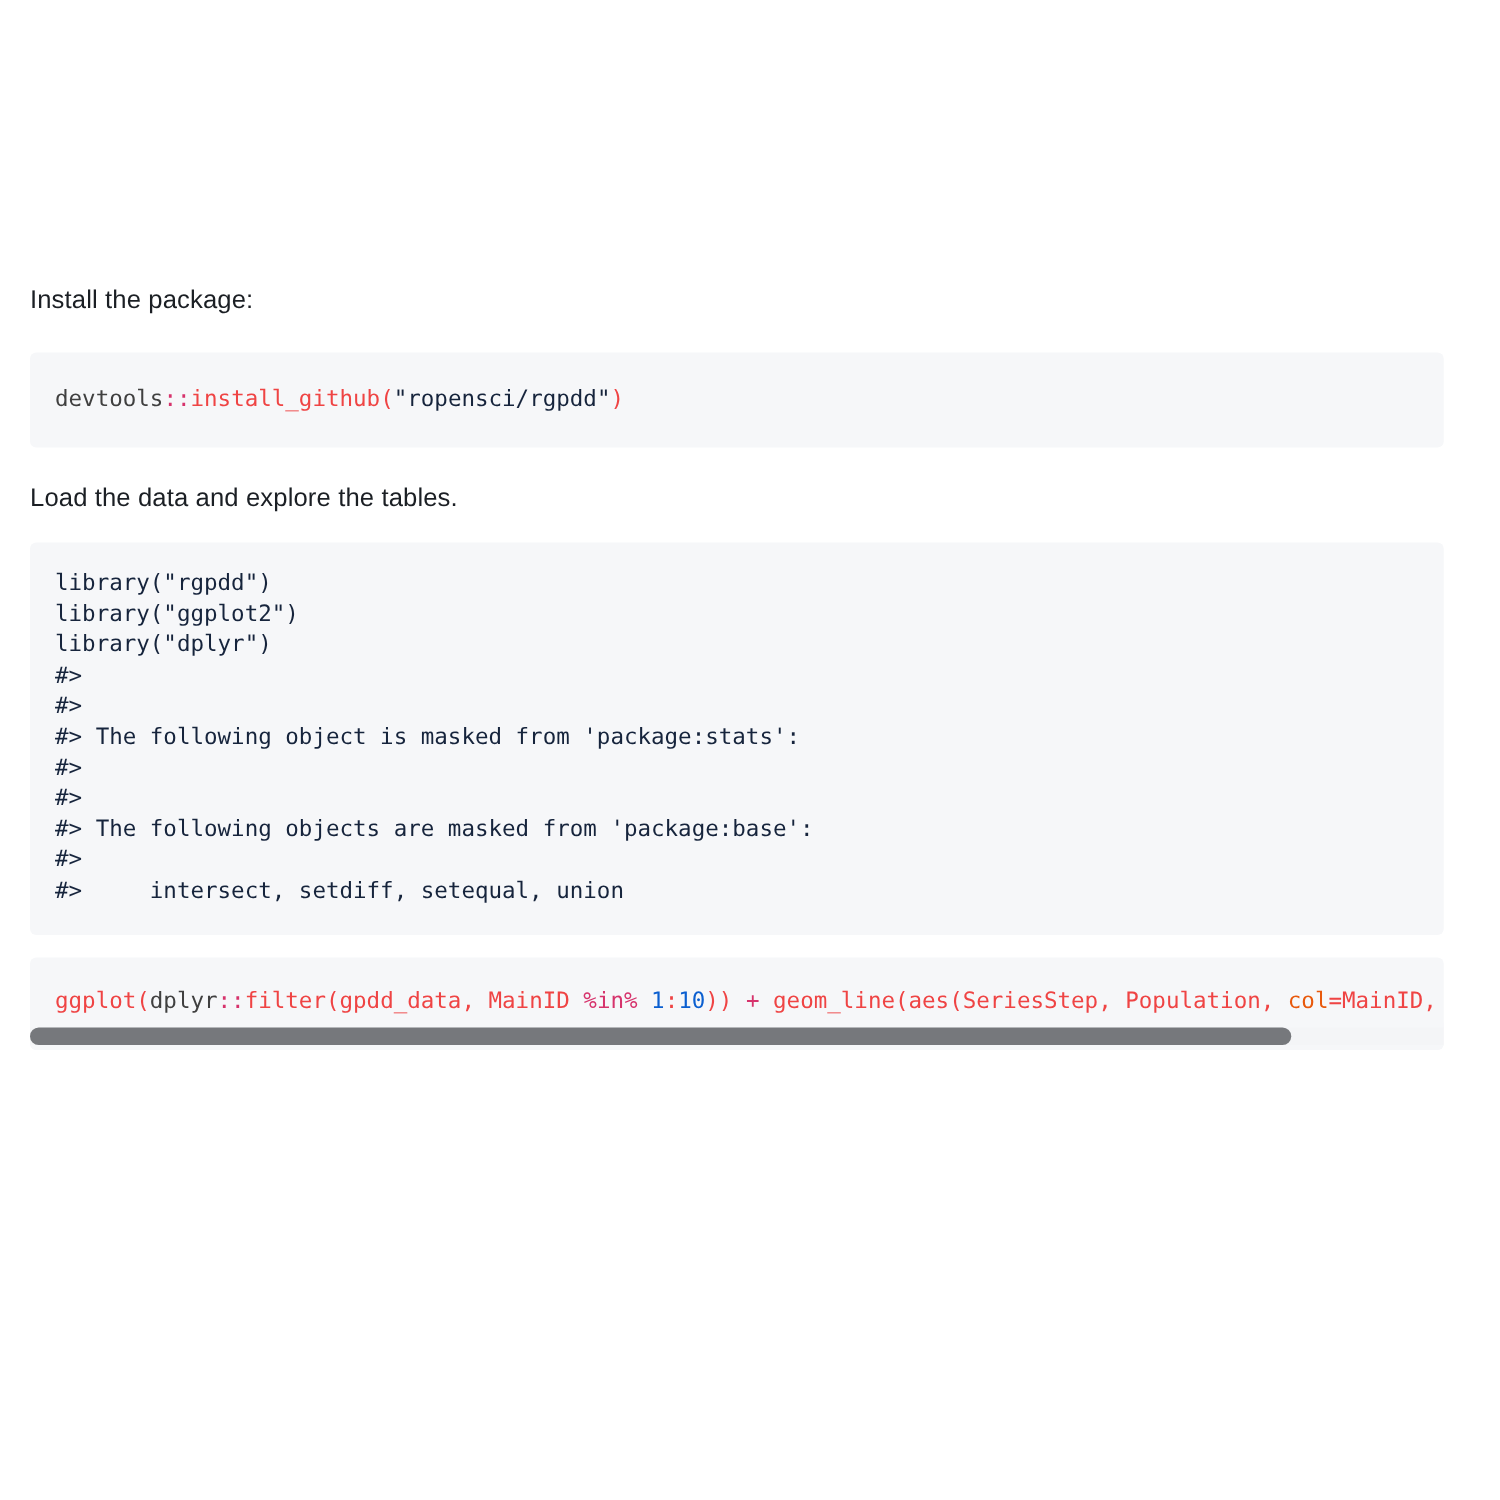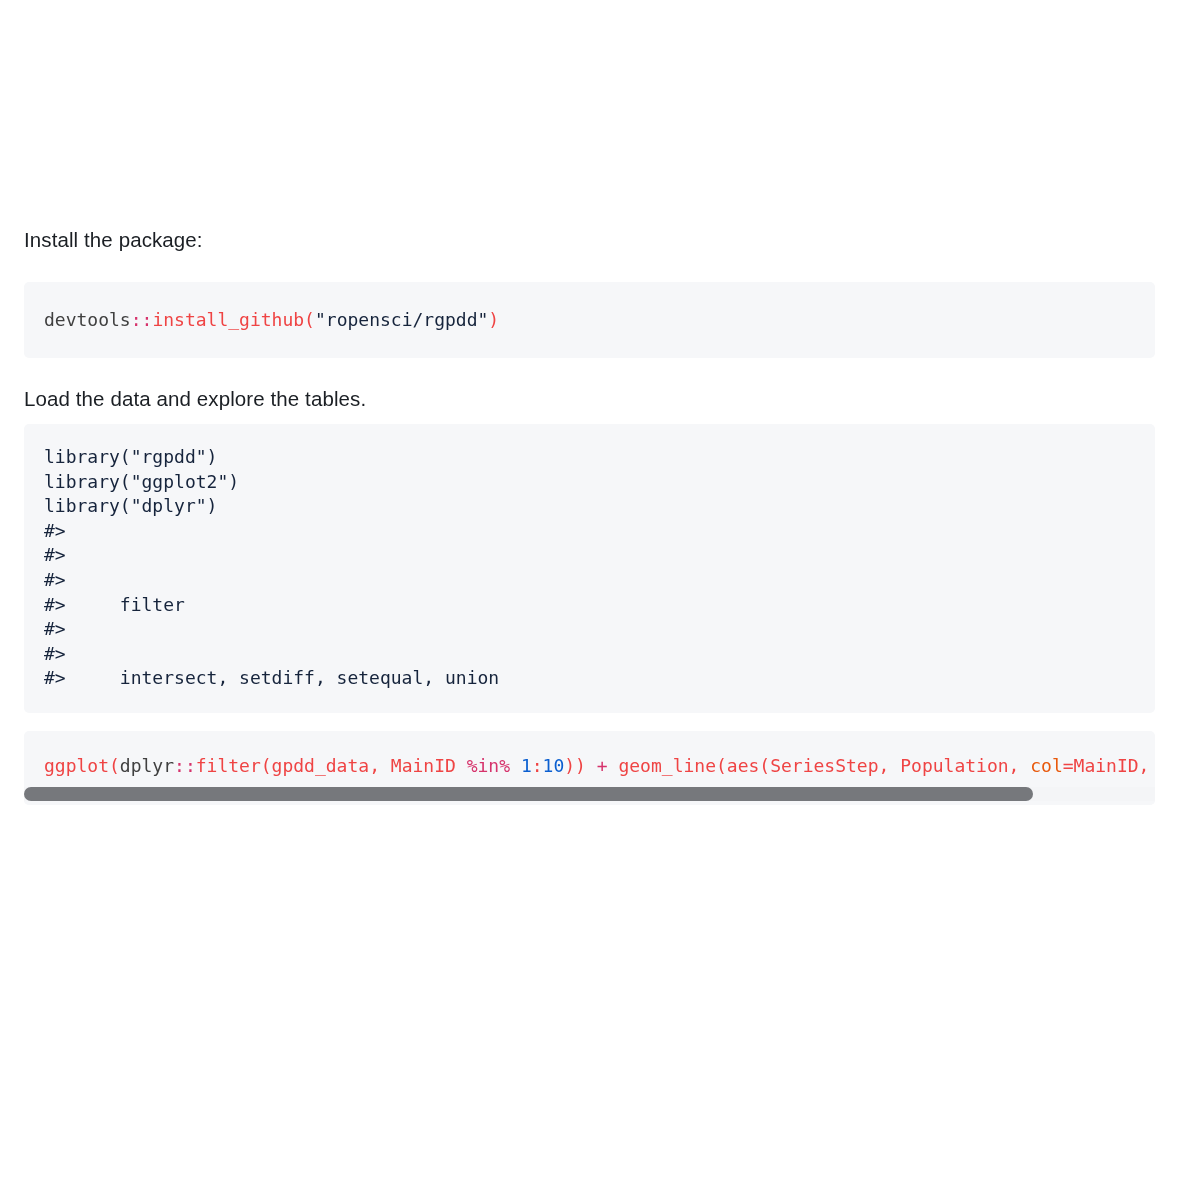--- a/index.html
+++ b/index.html
@@ -32,21 +32,21 @@
     font-family: "Liberation Sans", sans-serif;
     font-size: 20.5px;
     line-height: 1.45;
     color: #1b1f24;
     margin: 0;
     padding: 0;
     letter-spacing: 0.1px;
   }
 
   .para-1 { margin-bottom: 27px; }
-  .para-2 { margin-top: 26px; margin-bottom: 10px; }
+  .para-2 { margin-top: 26px; margin-bottom: 20px; }
 
   .codeblock {
     background: #f6f7f9;
     border-radius: 5px;
     box-sizing: border-box;
     font-family: "DejaVu Sans Mono", monospace;
     font-size: 18px;
     line-height: 24.6px;
     color: #16243c;
     overflow: hidden;
@@ -136,23 +136,24 @@
     </div>
 
     <p class="para para-2">Load the data and explore the tables.</p>
 
     <div class="codeblock cb-library">
       <pre class="t-plain">library("rgpdd")</pre>
       <pre class="t-plain">library("ggplot2")</pre>
       <pre class="t-plain">library("dplyr")</pre>
       <pre class="t-comment">#&gt; </pre>
       <pre class="t-comment">#&gt; </pre>
+      <pre class="t-comment">#&gt; The following object is masked from 'package:stats':</pre>
       <pre class="t-comment">#&gt; </pre>
-      <pre class="t-comment">#&gt;     filter</pre>
       <pre class="t-comment">#&gt; </pre>
+      <pre class="t-comment">#&gt; The following objects are masked from 'package:base':</pre>
       <pre class="t-comment">#&gt; </pre>
       <pre class="t-comment">#&gt;     intersect, setdiff, setequal, union</pre>
     </div>
 
     <div class="codeblock cb-ggplot">
       <pre><span class="t-plain">ggplot(</span><span class="t-ns">dplyr</span><span class="t-op-red">::</span><span class="t-plain">filter(gpdd_data, MainID </span><span class="t-special">%in%</span><span class="t-plain"> </span><span class="t-num">1</span><span class="t-plain">:</span><span class="t-num">10</span><span class="t-plain">)) </span><span class="t-special">+</span><span class="t-plain"> geom_line(aes(SeriesStep, Population, </span><span class="t-arg">col</span><span class="t-plain">=MainID, </span></pre>
       <div class="scrollrow">
         <div class="scrolltrack"></div>
         <div class="scrollthumb"></div>
       </div>

